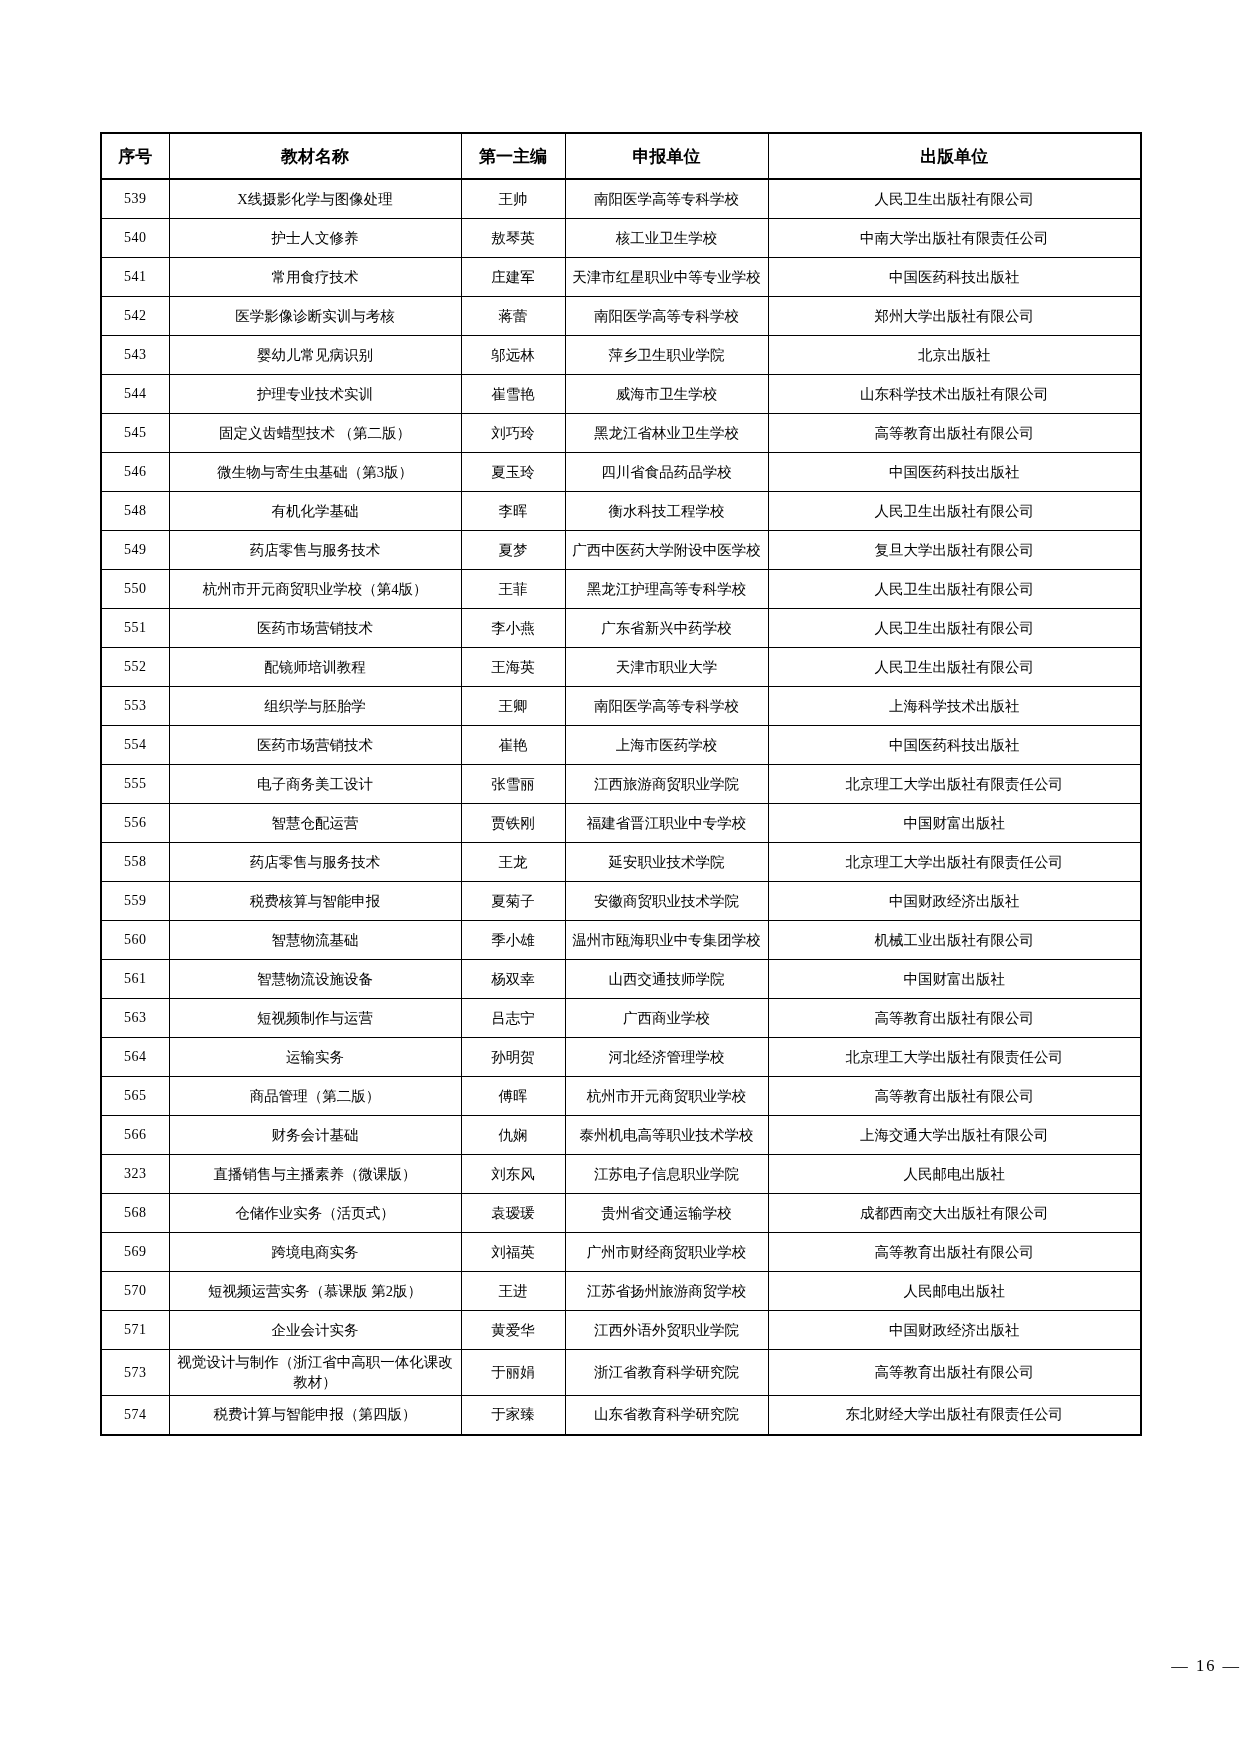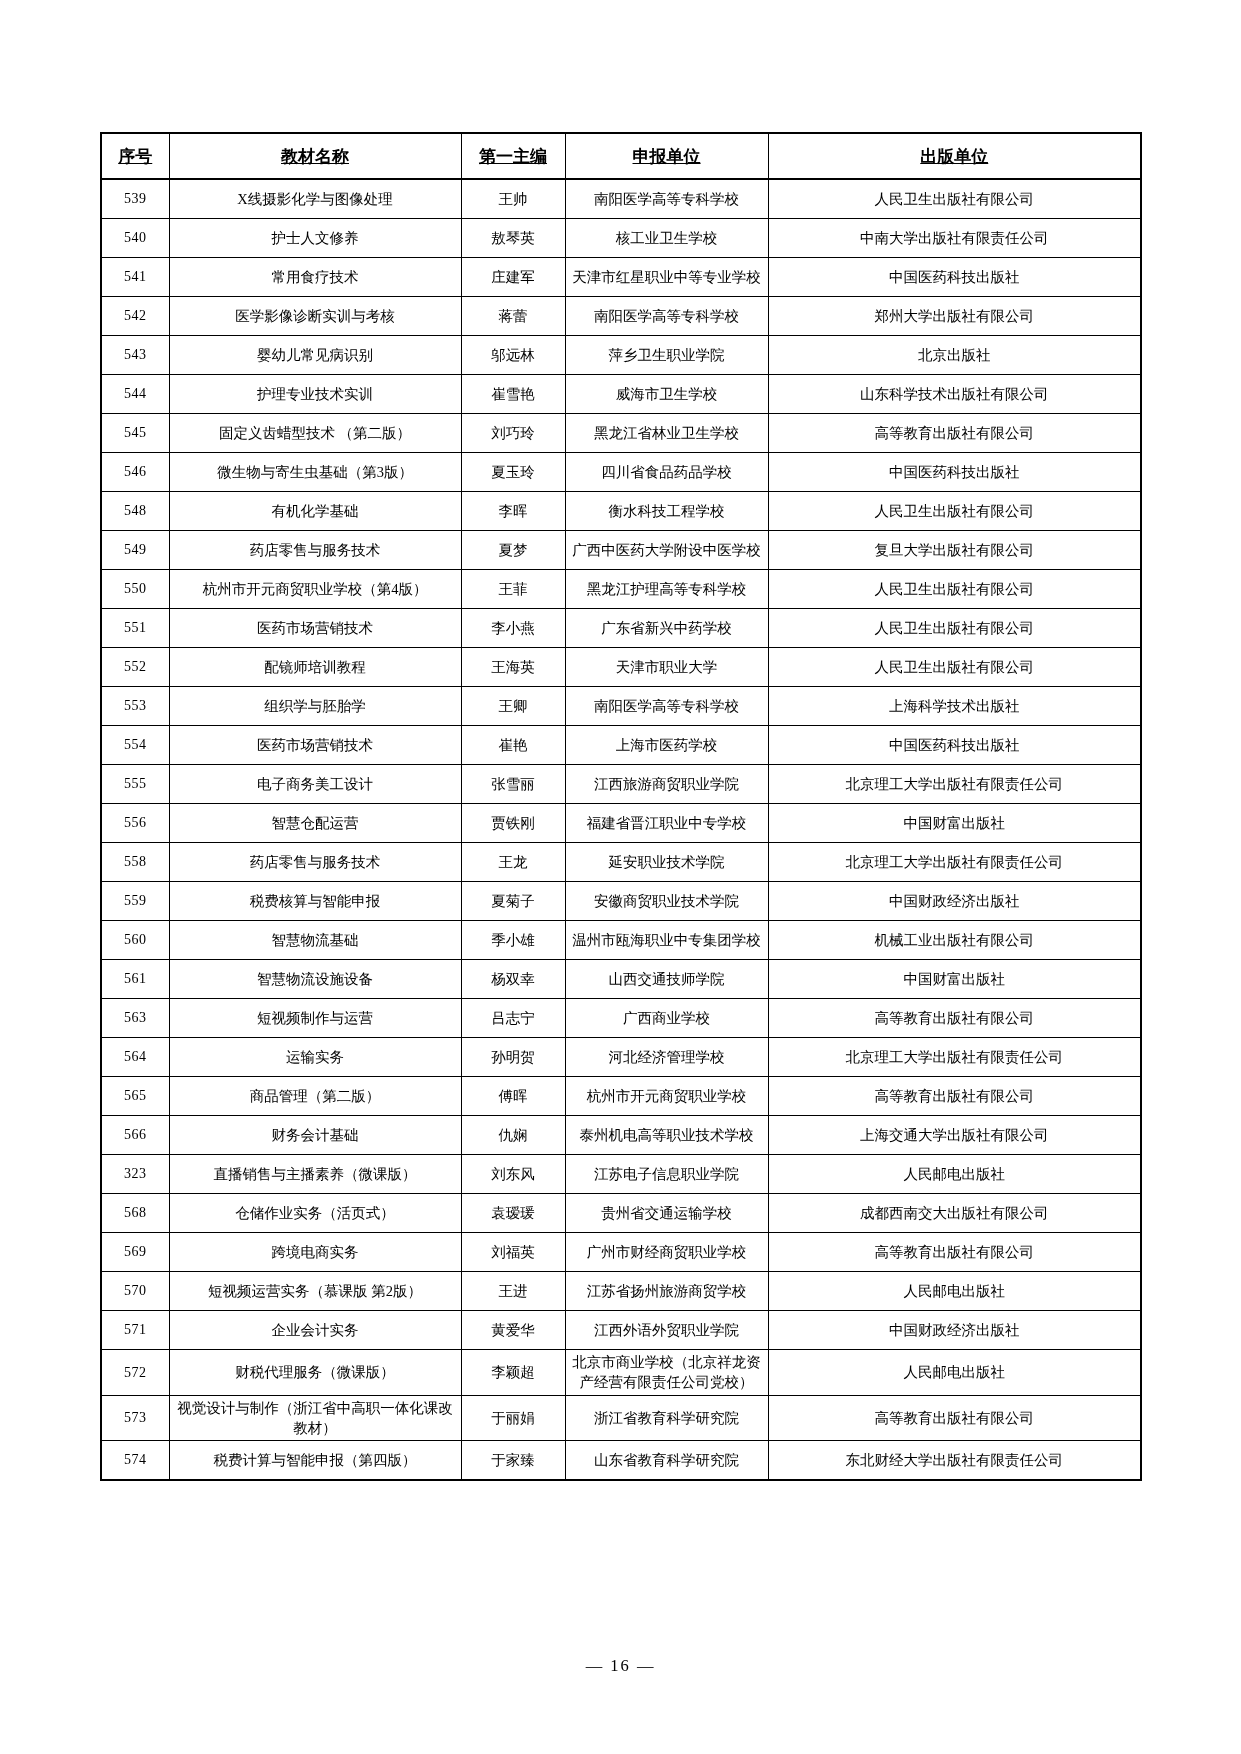--- a/index.html
+++ b/index.html
@@ -28,38 +28,37 @@
     text-align: center;
     vertical-align: middle;
     overflow: hidden;
   }
   .doc-table thead th {
     height: 42px;
     font-family: "Liberation Sans", "DejaVu Sans", sans-serif;
     font-weight: bold;
     font-size: 17px;
     border-bottom: 2px solid #000;
-    text-decoration: underline;
   }
   .doc-table tbody td {
     height: 34px;
     font-size: 14.5px;
     line-height: 1.4;
     padding: 2px 4px;
   }
   .doc-table tbody td.c0 {
     font-size: 14px;
     letter-spacing: 0.5px;
   }
   .page-footer {
     position: absolute;
     top: 1656px;
     left: 0;
     width: 100%;
-    text-align: center;
+    text-align: right;
     font-size: 16.5px;
     letter-spacing: 2px;
   }
 </style>
 </head>
 <body>
 
 <table class="doc-table">
   <colgroup>
     <col style="width:68px">
@@ -282,27 +281,20 @@
         <td class="c4">人民邮电出版社</td>
       </tr>
       <tr>
         <td class="c0">571</td>
         <td class="c1">企业会计实务</td>
         <td class="c2">黄爱华</td>
         <td class="c3">江西外语外贸职业学院</td>
         <td class="c4">中国财政经济出版社</td>
       </tr>
       <tr>
-        <td class="c0">572</td>
-        <td class="c1">财税代理服务（微课版）</td>
-        <td class="c2">李颖超</td>
-        <td class="c3">北京市商业学校（北京祥龙资产经营有限责任公司党校）</td>
-        <td class="c4">人民邮电出版社</td>
-      </tr>
-      <tr>
         <td class="c0">573</td>
         <td class="c1">视觉设计与制作（浙江省中高职一体化课改教材）</td>
         <td class="c2">于丽娟</td>
         <td class="c3">浙江省教育科学研究院</td>
         <td class="c4">高等教育出版社有限公司</td>
       </tr>
       <tr>
         <td class="c0">574</td>
         <td class="c1">税费计算与智能申报（第四版）</td>
         <td class="c2">于家臻</td>

